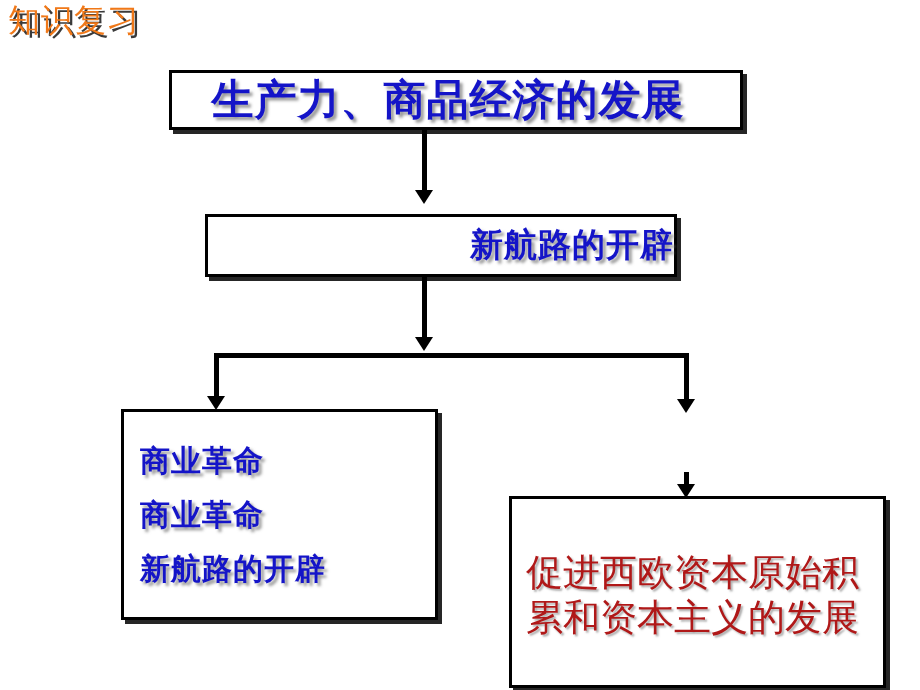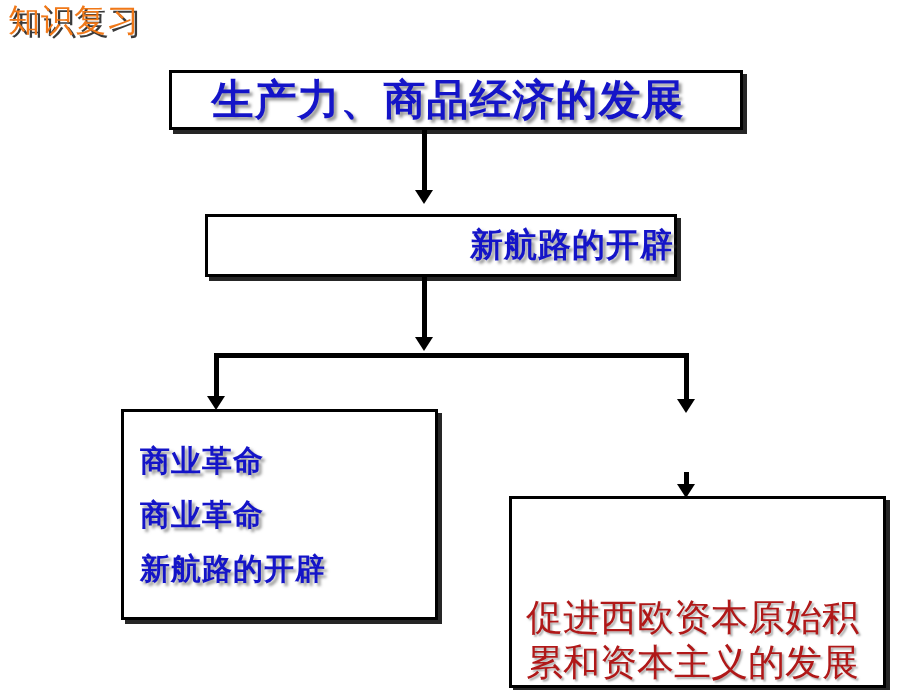--- a/index.html
+++ b/index.html
@@ -124,21 +124,21 @@
     letter-spacing: 1px;
     text-shadow: 3px 3px 2px rgba(70,70,70,0.85);
   }
 
   
   #box-accumulation {
     left: 509px;
     top: 496px;
     width: 377px;
     height: 192px;
-    align-items: flex-end;
+    align-items: center;
     padding: 6px 0 0 14px;
     overflow: hidden;
   }
   #box-accumulation .txt {
     font-size: 37px;
     color: #B01818;
     font-weight: normal;
     line-height: 1.22;
     letter-spacing: 0px;
     white-space: normal;

